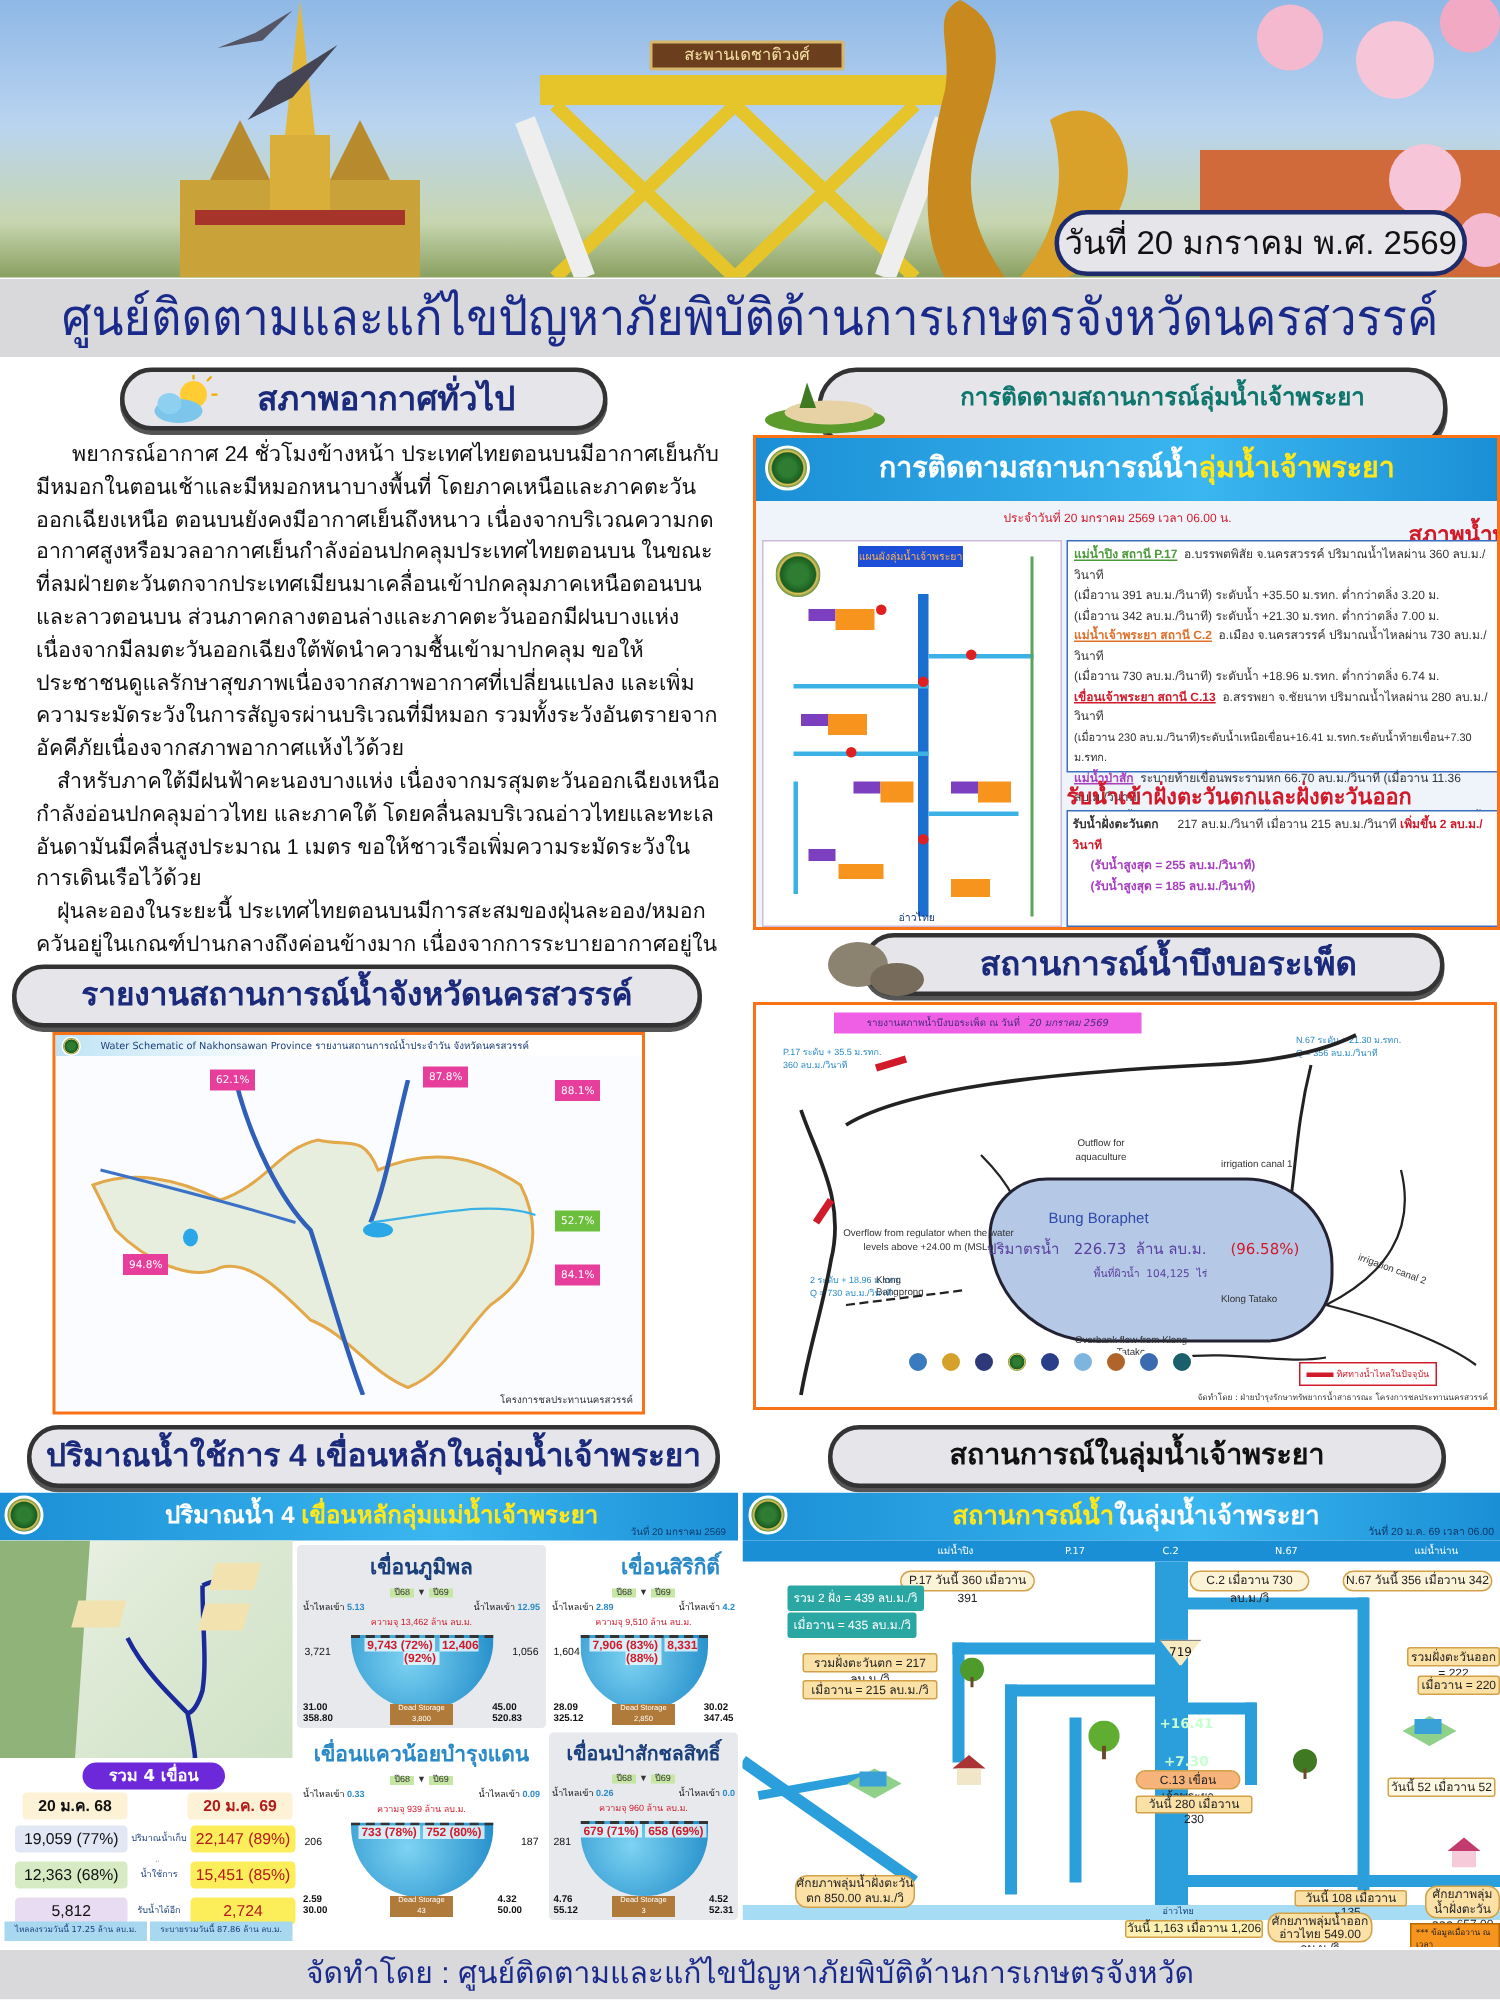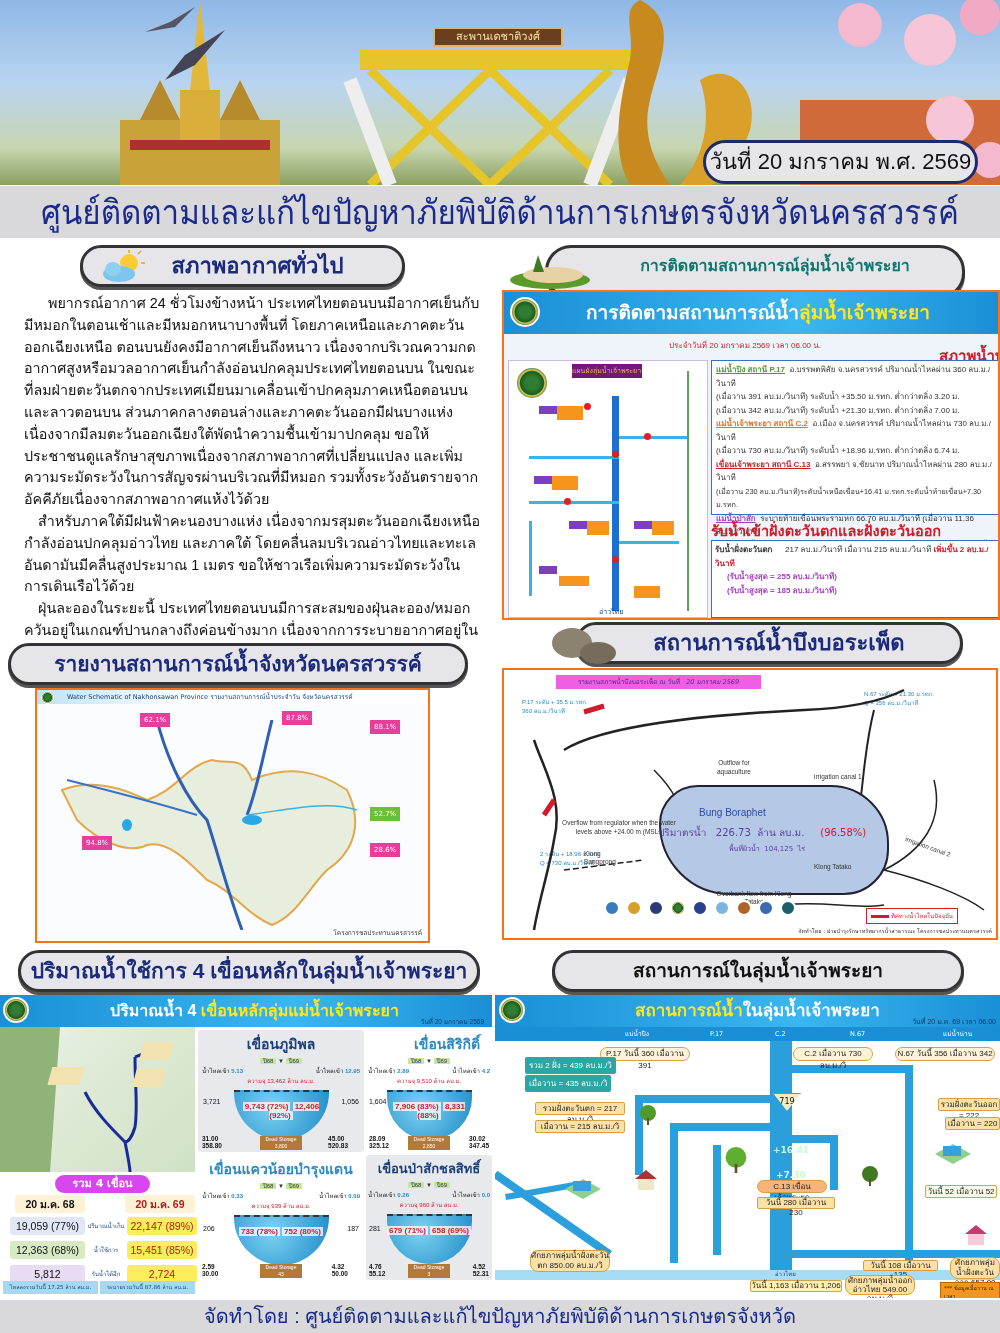--- a/index.html
+++ b/index.html
@@ -23,21 +23,21 @@
 .bluehdr .y{color:#ffe71a}
 .seal{position:absolute;width:30px;height:30px;border-radius:50%;background:radial-gradient(circle,#2e7d32 30%,#1a5e20 55%,#e0c25a 60%,#2e7d32 75%);border:2px solid #fff}
 .sm{font-size:8px;line-height:13.5px;color:#333;font-family:"Liberation Sans",sans-serif}
 .link{text-decoration:underline;font-weight:bold}
 .red{color:#d11a2a}
 .mag{color:#a73fc0}
 .footer{position:absolute;left:0;top:1300px;width:1000px;height:33px;background:#d9d9dc;text-align:center;font-family:"Liberation Sans",sans-serif;font-size:20px;color:#1a2a8a;line-height:33px}
 .map-bg{background:linear-gradient(135deg,#eef5ea,#dfead7 40%,#cfe2c5);position:absolute}
 .dam{position:absolute;background:#e9ecef;border-radius:3px;font-size:7px;font-family:"Liberation Sans",sans-serif;text-align:center}
 .dam .dn{font-size:14px;font-weight:bold;color:#1a3f7a;margin-top:3px}
-.dam .bowl{width:95px;height:50px;margin:4px auto 0;border-radius:0 0 50px 50px;background:radial-gradient(circle at 40% 30%,#7dd3f2,#1b87c6);border-top:2px dashed #333;position:relative;color:#fff;font-weight:bold;font-size:8px;padding-top:10px}
+.dam .bowl{width:95px;height:50px;margin:4px auto 0;border-radius:0 0 50px 50px;background:radial-gradient(circle at 40% 30%,#7dd3f2,#1b87c6);border-top:2px dashed #333;position:relative;color:#fff;font-weight:bold;font-size:8px;}
 .dam .bowl b{color:#d11a2a;background:rgba(255,255,255,.75);padding:0 2px}
 .sumrow{position:absolute;font-family:"Liberation Sans",sans-serif;font-size:10.5px;text-align:center;line-height:18px;border-radius:3px}
 .river{position:absolute;background:#2a9fdc}
 .box-or{position:absolute;background:#fbe1a6;border:1px solid #d2a14a;border-radius:8px;font-size:8px;text-align:center;font-family:"Liberation Sans",sans-serif;color:#222}
 .tealbox{position:absolute;background:#2aa7a3;color:#fff;font-size:8px;font-family:"Liberation Sans",sans-serif;padding:2px 4px;border-radius:2px}
 </style>
 </head>
 <body>
 
 <div class="banner">
@@ -111,21 +111,21 @@
 <div class="panel" style="left:502px;top:290px;width:498px;height:330px;background:#eef4fa">
   <div class="bluehdr" style="height:42px;font-size:19px;line-height:42px;padding-left:82px">
     <div class="seal" style="left:6px;top:5px"></div>
     <span>การติดตามสถานการณ์น้ำ</span><span class="y">ลุ่มน้ำเจ้าพระยา</span>
   </div>
   <div class="sm red" style="position:absolute;left:165px;top:47px">ประจำวันที่ 20 มกราคม 2569 เวลา 06.00 น.</div>
   <div style="position:absolute;left:435px;top:52px;font-size:15px;font-weight:bold;color:#d11a2a;white-space:nowrap;font-family:'Liberation Sans',sans-serif">สภาพน้ำท่า</div>
 
   <div style="position:absolute;left:4px;top:68px;width:200px;height:258px;background:#fff;border:1px solid #cbd">
     <div class="seal" style="left:6px;top:5px;width:34px;height:34px"></div>
-    <div style="position:absolute;left:63px;top:3px;width:70px;height:14px;background:#701a75;color:#f3b25a;font-size:7px;line-height:14px">แผนผังลุ่มน้ำเจ้าพระยา</div>
+    <div style="position:absolute;left:63px;top:3px;width:70px;height:14px;background:#1d4ed8;color:#f3b25a;font-size:7px;text-align:center;line-height:14px">แผนผังลุ่มน้ำเจ้าพระยา</div>
     <div style="position:absolute;left:103px;top:35px;width:7px;height:215px;background:#1a6fd0"></div>
     <div style="position:absolute;left:20px;top:95px;width:90px;height:3px;background:#3bb1e6"></div>
     <div style="position:absolute;left:20px;top:140px;width:90px;height:3px;background:#3bb1e6"></div>
     <div style="position:absolute;left:110px;top:75px;width:70px;height:3px;background:#3bb1e6"></div>
     <div style="position:absolute;left:20px;top:160px;width:3px;height:75px;background:#3bb1e6"></div>
     <div style="position:absolute;left:110px;top:180px;width:60px;height:3px;background:#3bb1e6"></div>
     <div style="position:absolute;left:30px;top:45px;width:18px;height:8px;background:#7b3fc0"></div>
       <div style="position:absolute;left:48px;top:45px;width:26px;height:14px;background:#f7941d"></div>
     <div style="position:absolute;left:25px;top:115px;width:18px;height:8px;background:#7b3fc0"></div>
       <div style="position:absolute;left:43px;top:115px;width:26px;height:14px;background:#f7941d"></div>
@@ -192,21 +192,21 @@
     <path d="M10 60 C50 70 90 80 140 95" stroke="#3b72c8" stroke-width="2" fill="none"></path>
     <path d="M190 95 C230 90 270 80 300 90" stroke="#3ab1e6" stroke-width="1.5" fill="none"></path>
     <ellipse cx="195" cy="100" rx="10" ry="5" fill="#2aa7e6"></ellipse>
     <ellipse cx="70" cy="105" rx="5" ry="6" fill="#2aa7e6"></ellipse>
   </svg>
   <div style="position:absolute;left:103px;top:23px;background:#e83e9b;color:#fff;font-size:7px;padding:3px 4px">62.1%</div>
   <div style="position:absolute;left:245px;top:21px;background:#e83e9b;color:#fff;font-size:7px;padding:3px 4px">87.8%</div>
   <div style="position:absolute;left:333px;top:30px;background:#e83e9b;color:#fff;font-size:7px;padding:3px 4px">88.1%</div>
   <div style="position:absolute;left:333px;top:117px;background:#6cbf3c;color:#fff;font-size:7px;padding:3px 4px">52.7%</div>
   <div style="position:absolute;left:45px;top:146px;background:#e83e9b;color:#fff;font-size:7px;padding:3px 4px">94.8%</div>
-  <div style="position:absolute;left:333px;top:153px;background:#e83e9b;color:#fff;font-size:7px;padding:3px 4px">28.6%</div>
+  <div style="position:absolute;left:333px;top:153px;background:#e83e9b;color:#fff;font-size:7px;padding:3px 4px">84.1%</div>
   <div style="position:absolute;right:6px;bottom:3px;font-size:6.5px;color:#333">โครงการชลประทานนครสวรรค์</div>
 </div>
 
 <div class="pill" style="left:575px;top:622px;width:388px;height:42px;font-size:22px;line-height:36px">
   <span style="margin-left:20px">สถานการณ์น้ำบึงบอระเพ็ด</span>
 </div>
 <svg style="position:absolute;left:550px;top:625px" width="70" height="40" viewBox="0 0 70 40">
   <ellipse cx="22" cy="18" rx="20" ry="15" fill="#8c8270"></ellipse>
   <ellipse cx="48" cy="28" rx="18" ry="11" fill="#776c5b"></ellipse>
 </svg>
@@ -284,21 +284,21 @@
       <path d="M0 0 L60 0 L50 145 L0 145Z" fill="#8fb378"></path>
       <path d="M85 65 C95 85 110 100 125 115 C128 130 130 140 130 145" stroke="#1a2a9a" stroke-width="3" fill="none"></path>
       <path d="M135 30 C135 60 138 80 135 100 C132 110 128 115 125 115" stroke="#1a2a9a" stroke-width="3" fill="none"></path>
       <path d="M135 30 C145 25 150 28 160 22" stroke="#1a2a9a" stroke-width="3" fill="none"></path>
       <rect x="63" y="40" width="32" height="18" fill="#f2e2b0" transform="skewX(-15)"></rect>
       <rect x="148" y="15" width="30" height="18" fill="#f2e2b0" transform="skewX(-15)"></rect>
       <rect x="148" y="42" width="30" height="18" fill="#f2e2b0" transform="skewX(-15)"></rect>
     </svg>
   </div>
   <div style="position:absolute;left:10px;top:180px;width:185px;height:120px">
-    <div style="position:absolute;left:45px;top:0;width:95px;height:18px;background:#d946ef;color:#fff;font-size:11px;text-align:center;line-height:18px;border-radius:9px;font-weight:bold">รวม 4 เขื่อน</div>
+    <div style="position:absolute;left:45px;top:0;width:95px;height:18px;background:#6d28d9;color:#fff;font-size:11px;text-align:center;line-height:18px;border-radius:9px;font-weight:bold">รวม 4 เขื่อน</div>
     <div class="sumrow" style="left:5px;top:20px;width:70px;background:#fdf1d6;font-weight:bold">20 ม.ค. 68</div>
     <div class="sumrow" style="left:115px;top:20px;width:70px;background:#fdf1d6;font-weight:bold;color:#b31a1a">20 ม.ค. 69</div>
     <div class="sumrow" style="left:0;top:42px;width:75px;background:#e2e7f6">19,059 (77%)</div>
     <div class="sumrow" style="left:77px;top:42px;width:38px;background:#fff;font-size:6px;color:#1a3f7a">ปริมาณน้ำเก็บกัก</div>
     <div class="sumrow" style="left:117px;top:42px;width:70px;background:#fbee5a;color:#b31a1a">22,147 (89%)</div>
     <div class="sumrow" style="left:0;top:66px;width:75px;background:#d6ebc4">12,363 (68%)</div>
     <div class="sumrow" style="left:77px;top:66px;width:38px;background:#fff;font-size:6px;color:#1a3f7a">น้ำใช้การ</div>
     <div class="sumrow" style="left:117px;top:66px;width:70px;background:#fbee5a;color:#b31a1a">15,451 (85%)</div>
     <div class="sumrow" style="left:0;top:90px;width:75px;background:#e8dcf2">5,812</div>
     <div class="sumrow" style="left:77px;top:90px;width:38px;background:#fff;font-size:6px;color:#1a3f7a">รับน้ำได้อีก</div>

